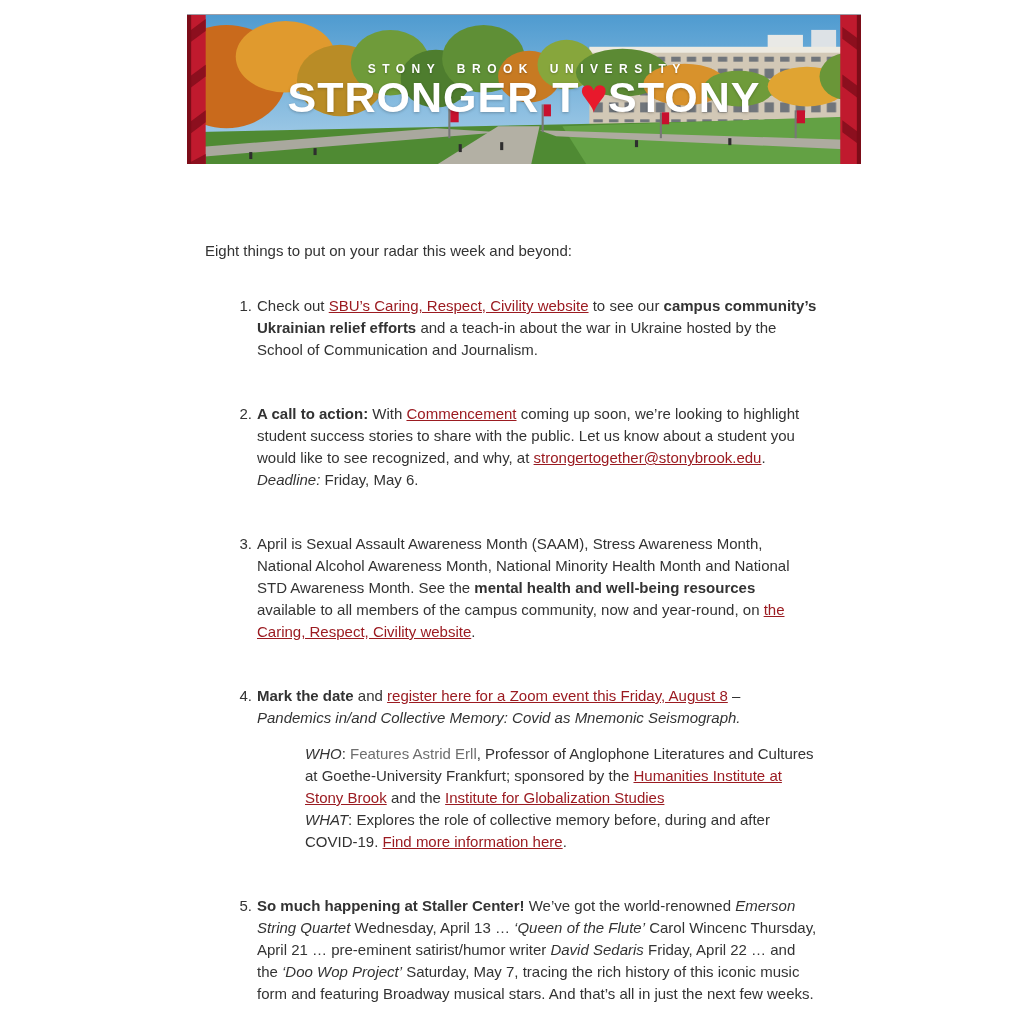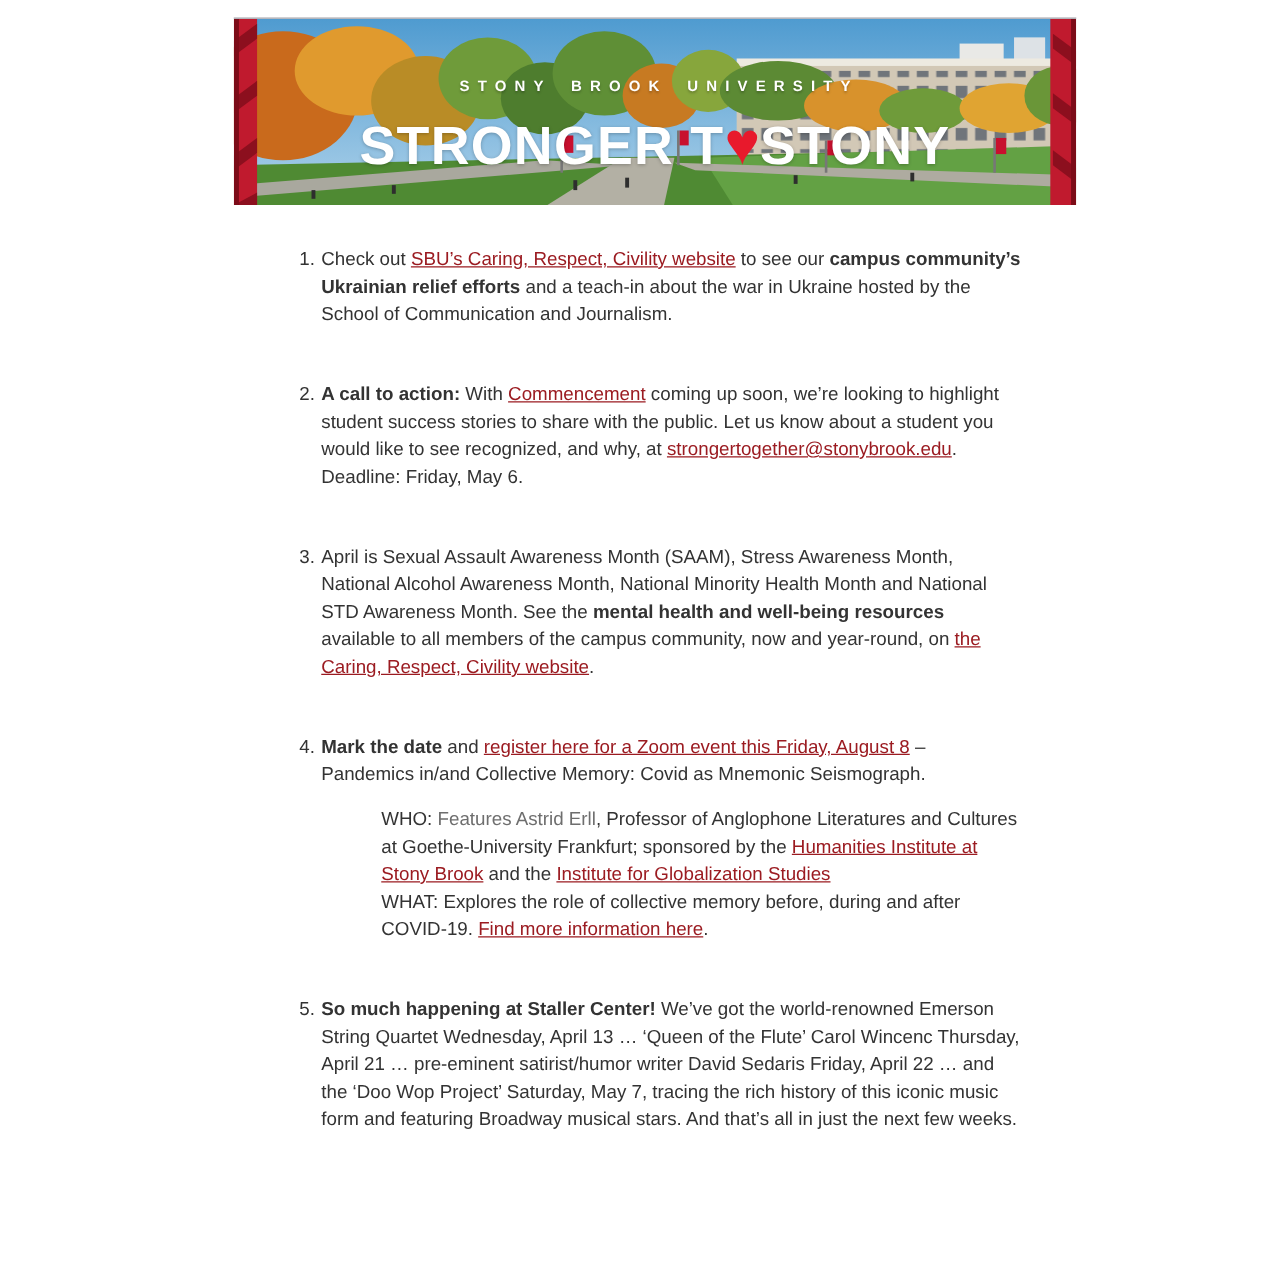--- a/index.html
+++ b/index.html
@@ -22,39 +22,39 @@
     position: absolute; inset: 0; z-index: 5;
     display: flex; flex-direction: column; align-items: center;
     padding-top: 47px; pointer-events: none;
   }
   .banner-sub {
     color: #fff; font-weight: 700; font-size: 12px;
     letter-spacing: 6.5px; text-indent: 6.5px; word-spacing: 6px;
     text-shadow: 0 1px 2px rgba(0,0,0,.25);
   }
   .banner-main {
-    display: flex; align-items: center; margin-top: 20px; line-height: 1;
+    display: flex; align-items: center; margin-top: 0; line-height: 1;
     color: #fff; font-weight: 700; font-size: 43px; letter-spacing: 1px;
     text-shadow: 0 1px 3px rgba(0,0,0,.25);
   }
   .banner-main .heart {
     color: var(--heart, #e8192c); font-size: 48px; line-height: 36px;
     margin: -4px -1px 0 0; text-shadow: none;
   }
 
   
   .content { padding: 0 20px 0 18px; font-size: 15px; line-height: 22px; }
   .intro { margin-top: 76px; }
   ol.things { list-style: none; margin: 33px 0 0 0; padding: 0 0 0 52px; }
   ol.things > li { position: relative; margin-bottom: 42px; }
   .num { position: absolute; right: 100%; margin-right: 5px; white-space: nowrap; }
   .event-details { margin: 14px 0 0 48px; }
   a.lnk { color: var(--link, #9b1b21); text-decoration: underline; }
   .b { font-weight: 700; }
-  .i { }
+  .i { font-style: italic; }
   .gray { color: var(--muted, #6e6e6e); text-align: right; }
 </style>
 </head>
 <body>
 
 <div class="email">
 
   <div class="banner">
     <svg class="scene" viewBox="0 0 650 150" preserveAspectRatio="none">
       <defs>
@@ -129,20 +129,21 @@
       <div class="banner-sub">STONY BROOK UNIVERSITY</div>
       <div class="banner-main">
         <span>STRONGER T</span>
           <span class="heart">♥</span>
           <span>STONY</span>
       </div>
     </div>
   </div>
 
   <div class="content">
+    <div class="intro">Eight things to put on your radar this week and beyond:</div>
 
     <ol class="things">
       <li>
         <span class="num">1.</span>
         <span><span>Check out </span><a href="#" class="lnk">SBU’s Caring, Respect, Civility website</a><span> to see our </span><span class="b">campus community’s Ukrainian relief efforts</span><span> and a teach-in about the war in Ukraine hosted by the School of Communication and Journalism.</span></span>
       </li>
 
       <li>
         <span class="num">2.</span>
         <span><span class="b">A call to action:</span><span> With </span><a href="#" class="lnk">Commencement</a><span> coming up soon, we’re looking to highlight student success stories to share with the public. Let us know about a student you would like to see recognized, and why, at </span><a href="#" class="lnk">strongertogether@stonybrook.edu</a><span>. </span><span class="i">Deadline:</span><span> Friday, May 6.</span></span>

